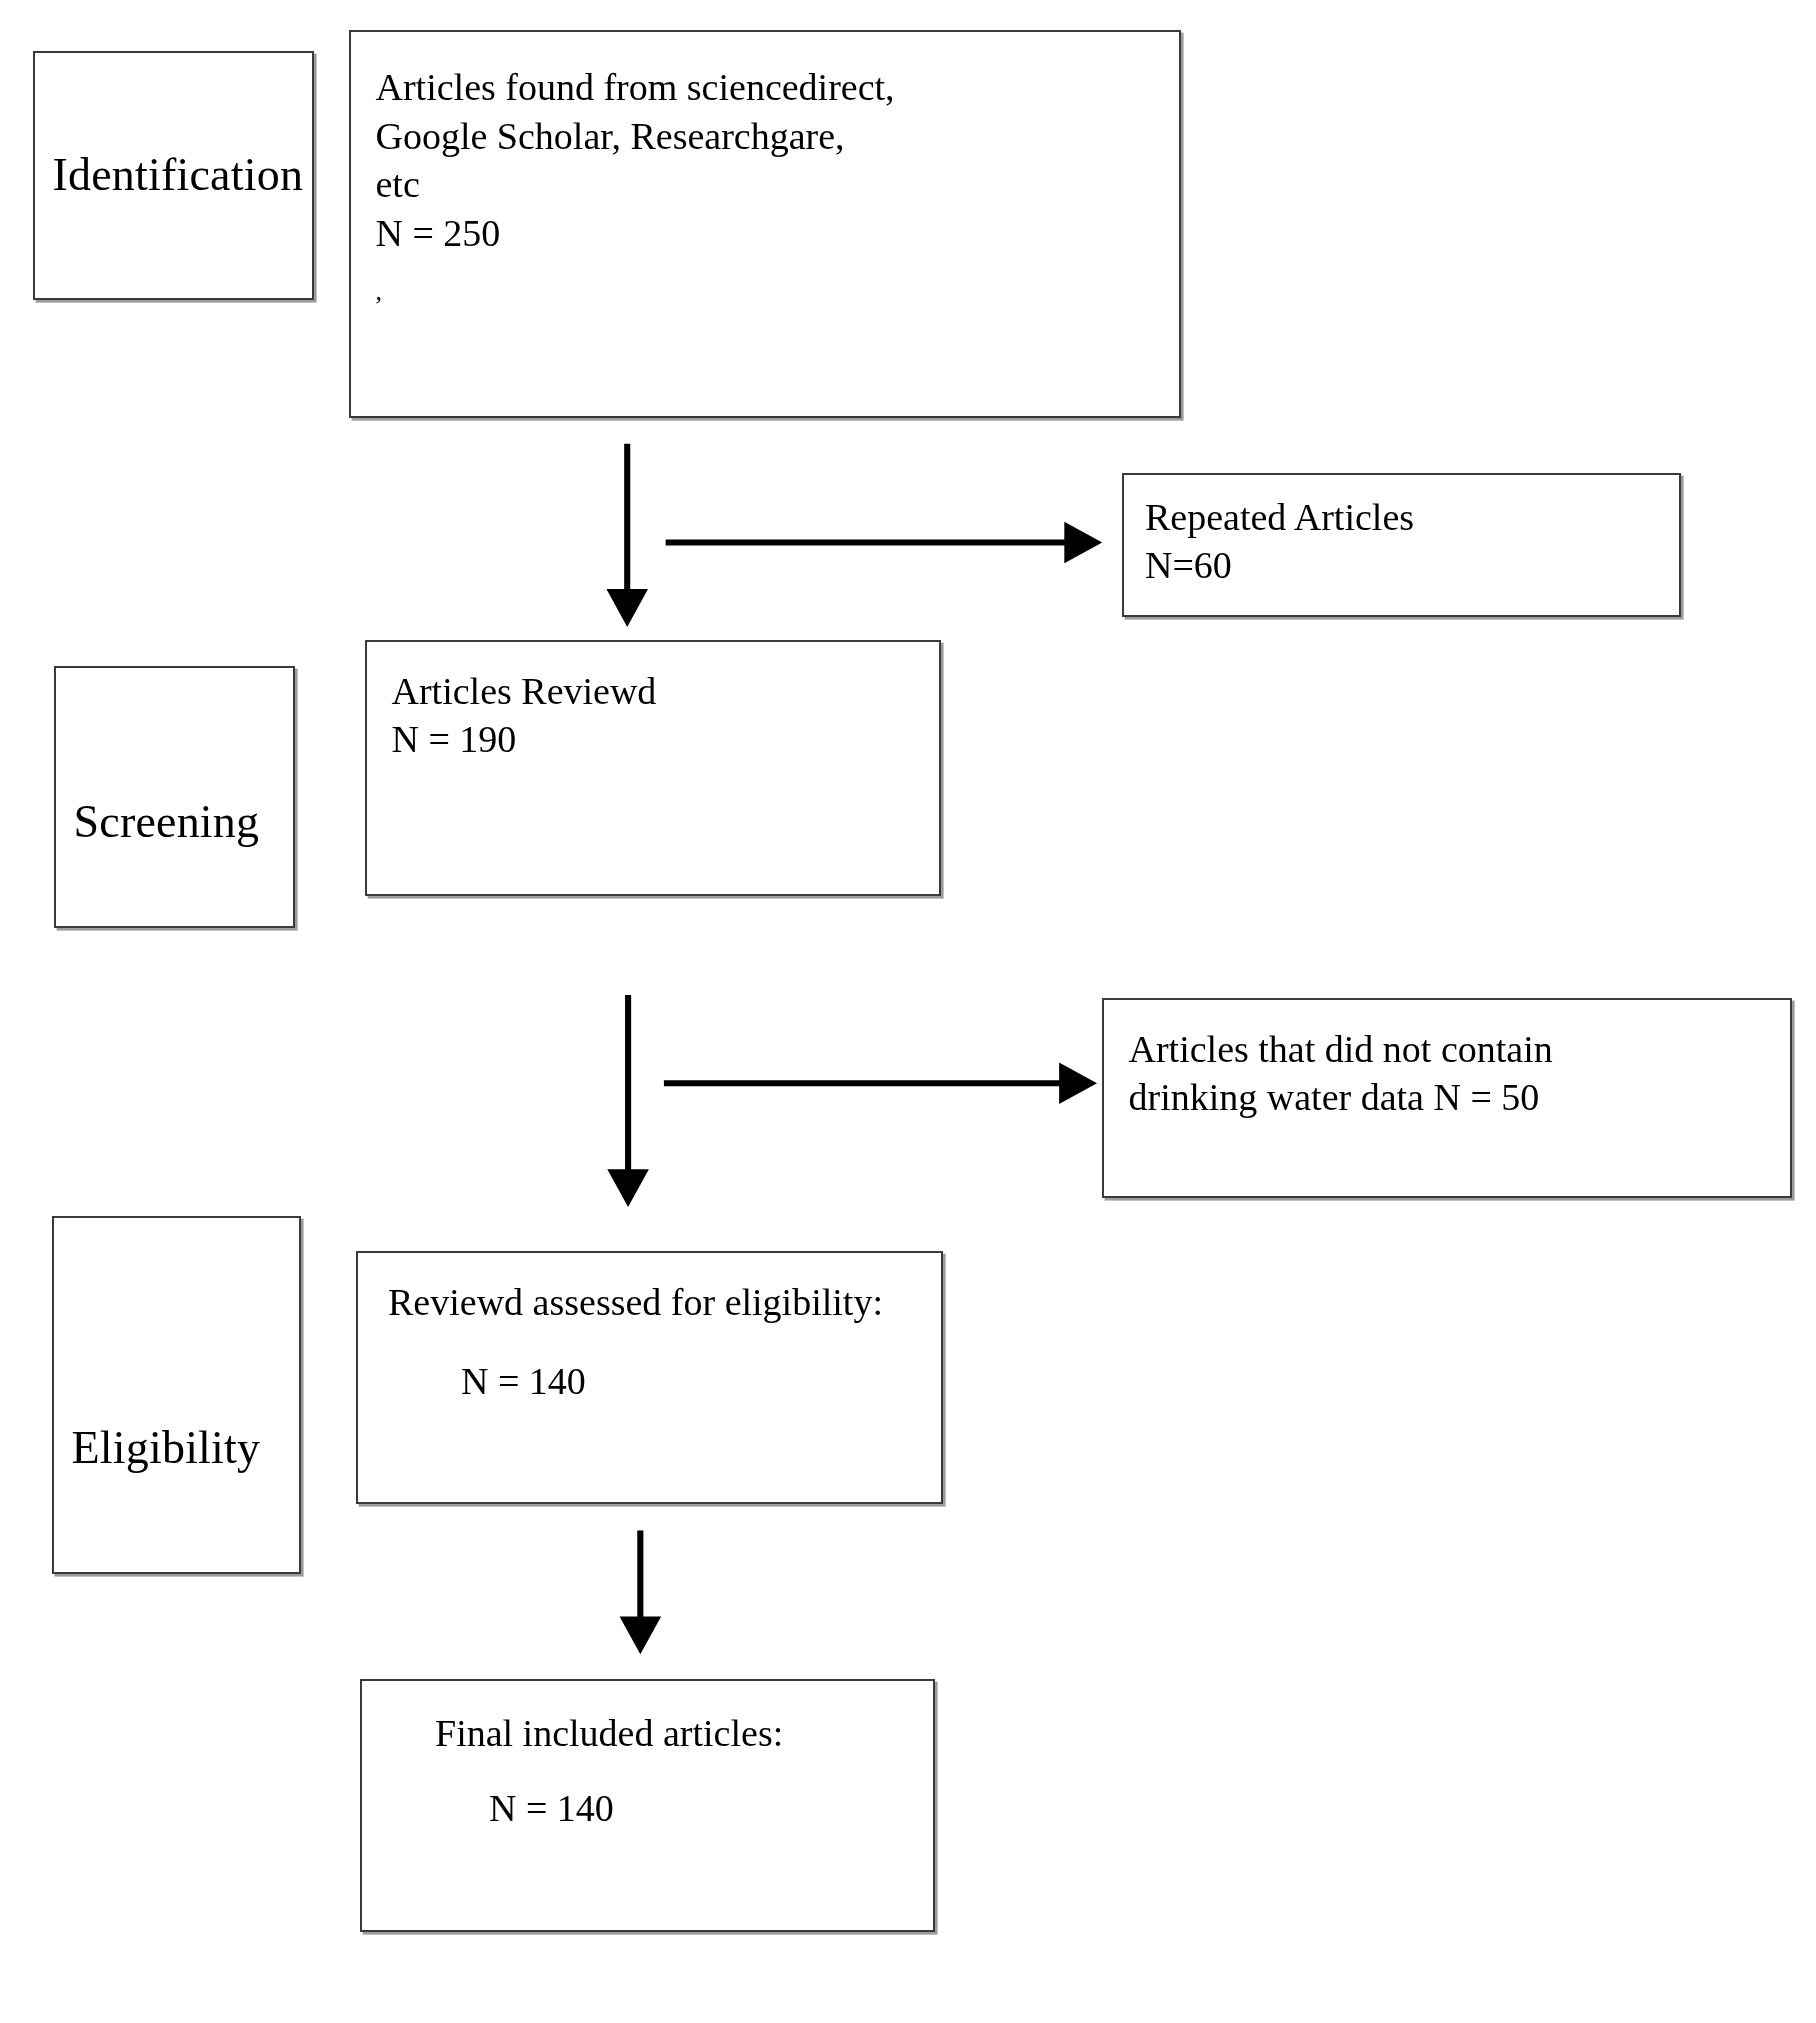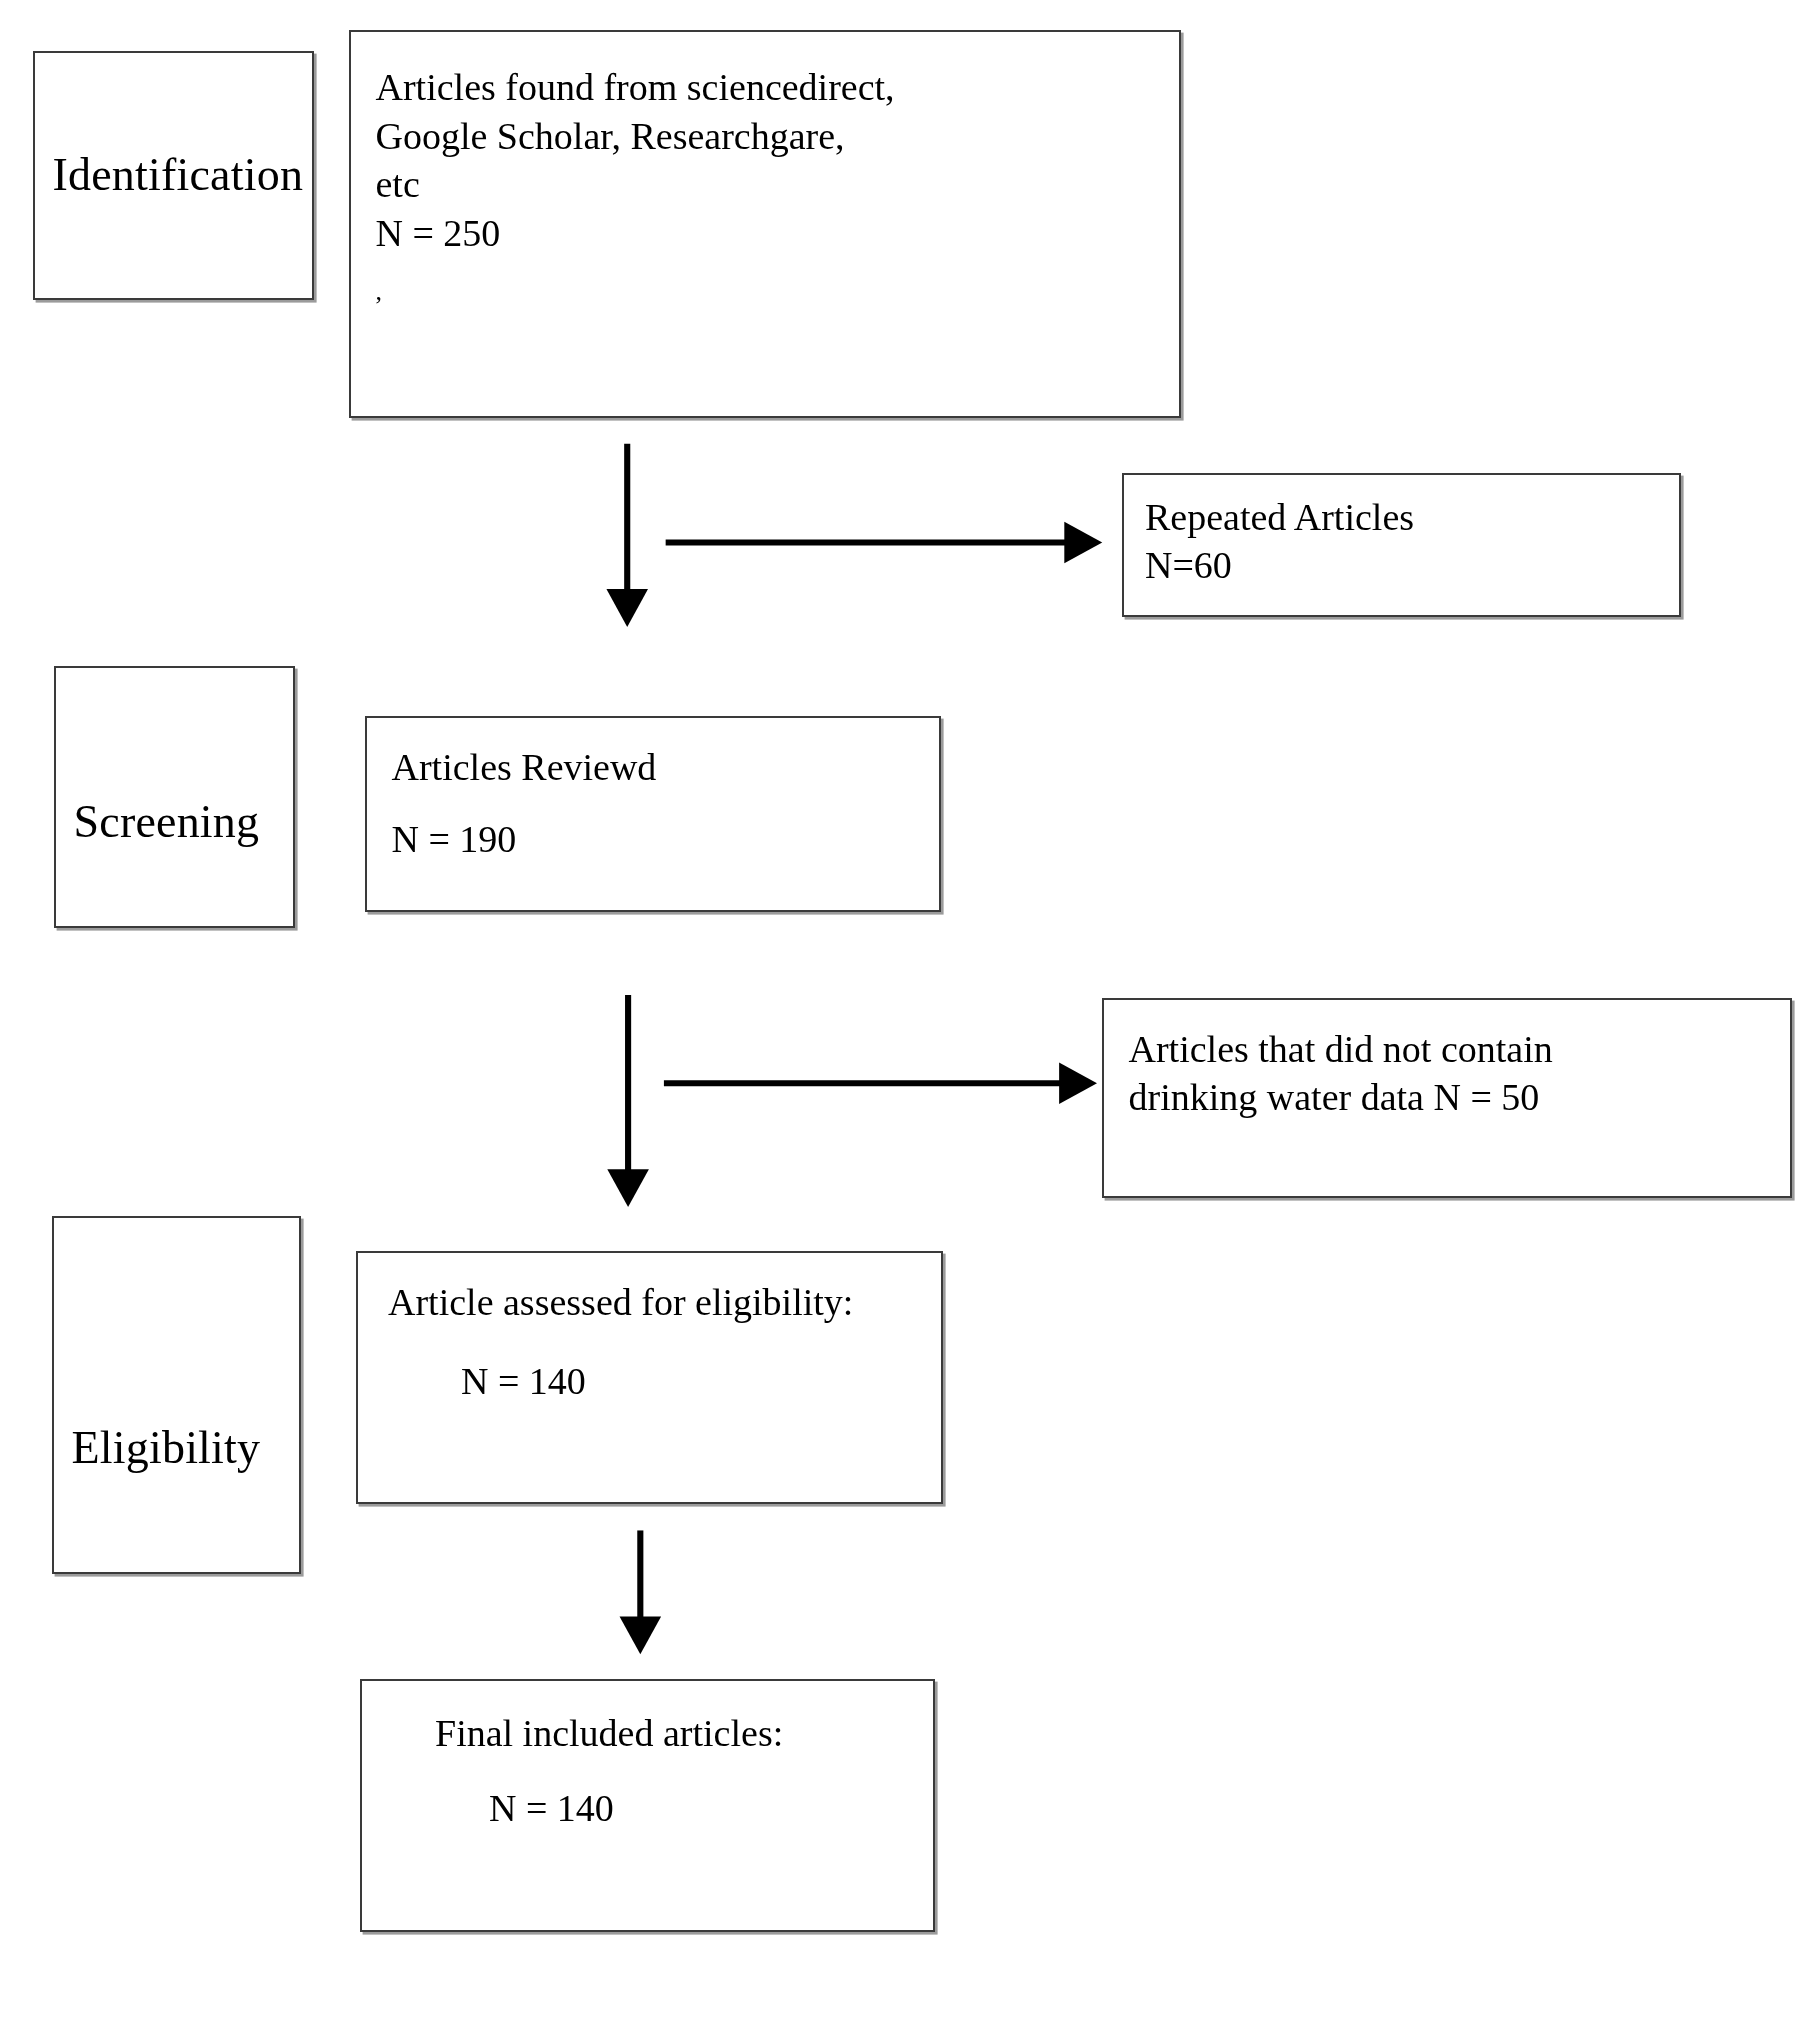--- a/index.html
+++ b/index.html
@@ -84,36 +84,36 @@
 
   <div class="box content-box" style="left:1122px; top:473px; width:559px; height:144px; padding:17.5px 0 0 21px;">
     <div class="ctext">Repeated Articles</div>
     <div class="ctext">N=60</div>
   </div>
 
   <div class="box stage-box" style="left:54px; top:666px; width:241px; height:262px;">
     <div class="stage-label" style="margin-top:50px;">Screening</div>
   </div>
 
-  <div class="box content-box" style="left:365px; top:716px; width:576px; height:196px; padding:24.5px 0 0 24.5px;gap:24px;">
+  <div class="box content-box" style="left:365px; top:640px; width:576px; height:256px; padding:24.5px 0 0 24.5px;">
     <div class="ctext">Articles Reviewd</div>
     <div class="ctext">N = 190</div>
   </div>
 
   <div class="box content-box" style="left:1102px; top:998px; width:690px; height:200px; padding:24.5px 0 0 24.5px;">
     <div class="ctext">Articles that did not contain</div>
     <div class="ctext">drinking water data N = 50</div>
   </div>
 
   <div class="box stage-box" style="left:52px; top:1216px; width:249px; height:358px;">
     <div class="stage-label" style="margin-top:107px;">Eligibility</div>
   </div>
 
   <div class="box content-box" style="left:356px; top:1251px; width:587px; height:253px; padding:24.5px 0 0 30px;">
-    <div class="ctext">Article assessed for eligibility:</div>
+    <div class="ctext">Reviewd assessed for eligibility:</div>
     <div class="ctext" style="margin-top:31px; padding-left:73px;">N = 140</div>
   </div>
 
 
   <div class="box content-box" style="left:360px; top:1679px; width:575px; height:253px; padding:28px 0 0 73px;">
     <div class="ctext">Final included articles:</div>
     <div class="ctext" style="margin-top:26px; padding-left:54px;">N = 140</div>
   </div>
 
   <svg id="arrows" viewBox="0 0 2080 2317">

